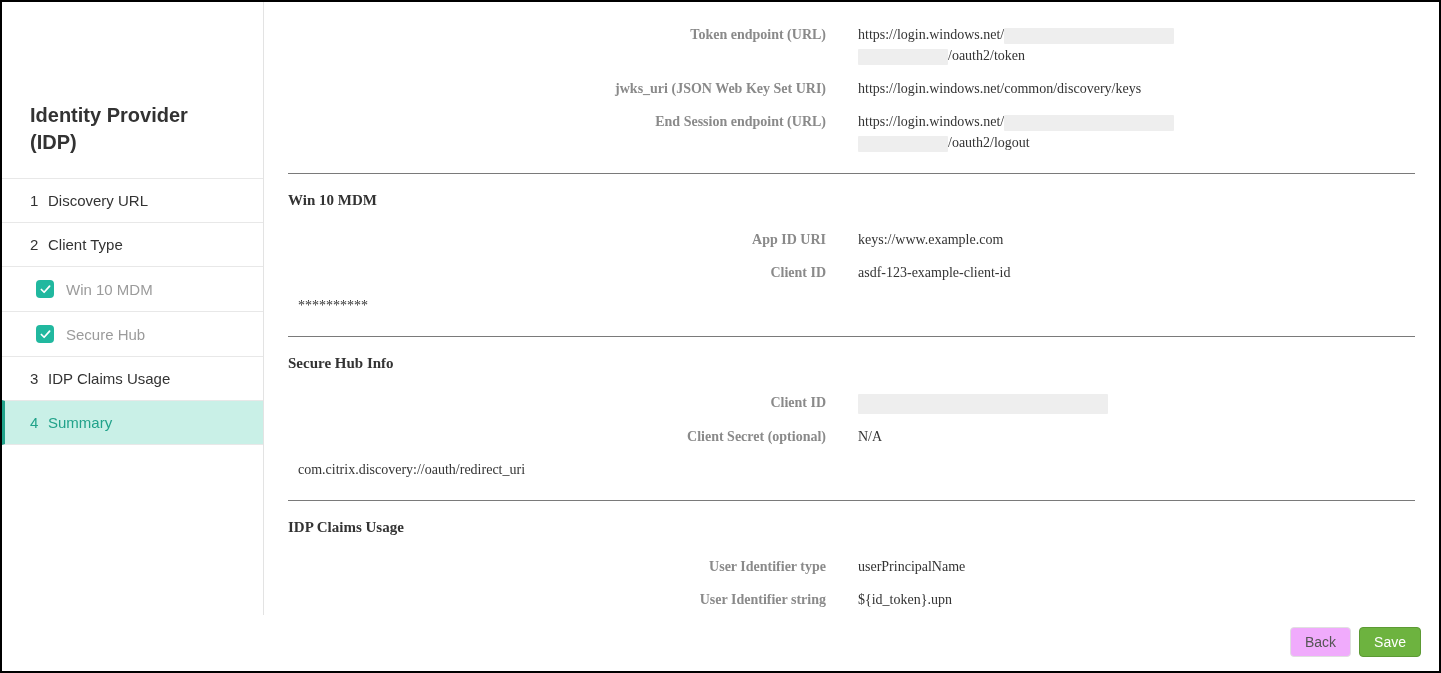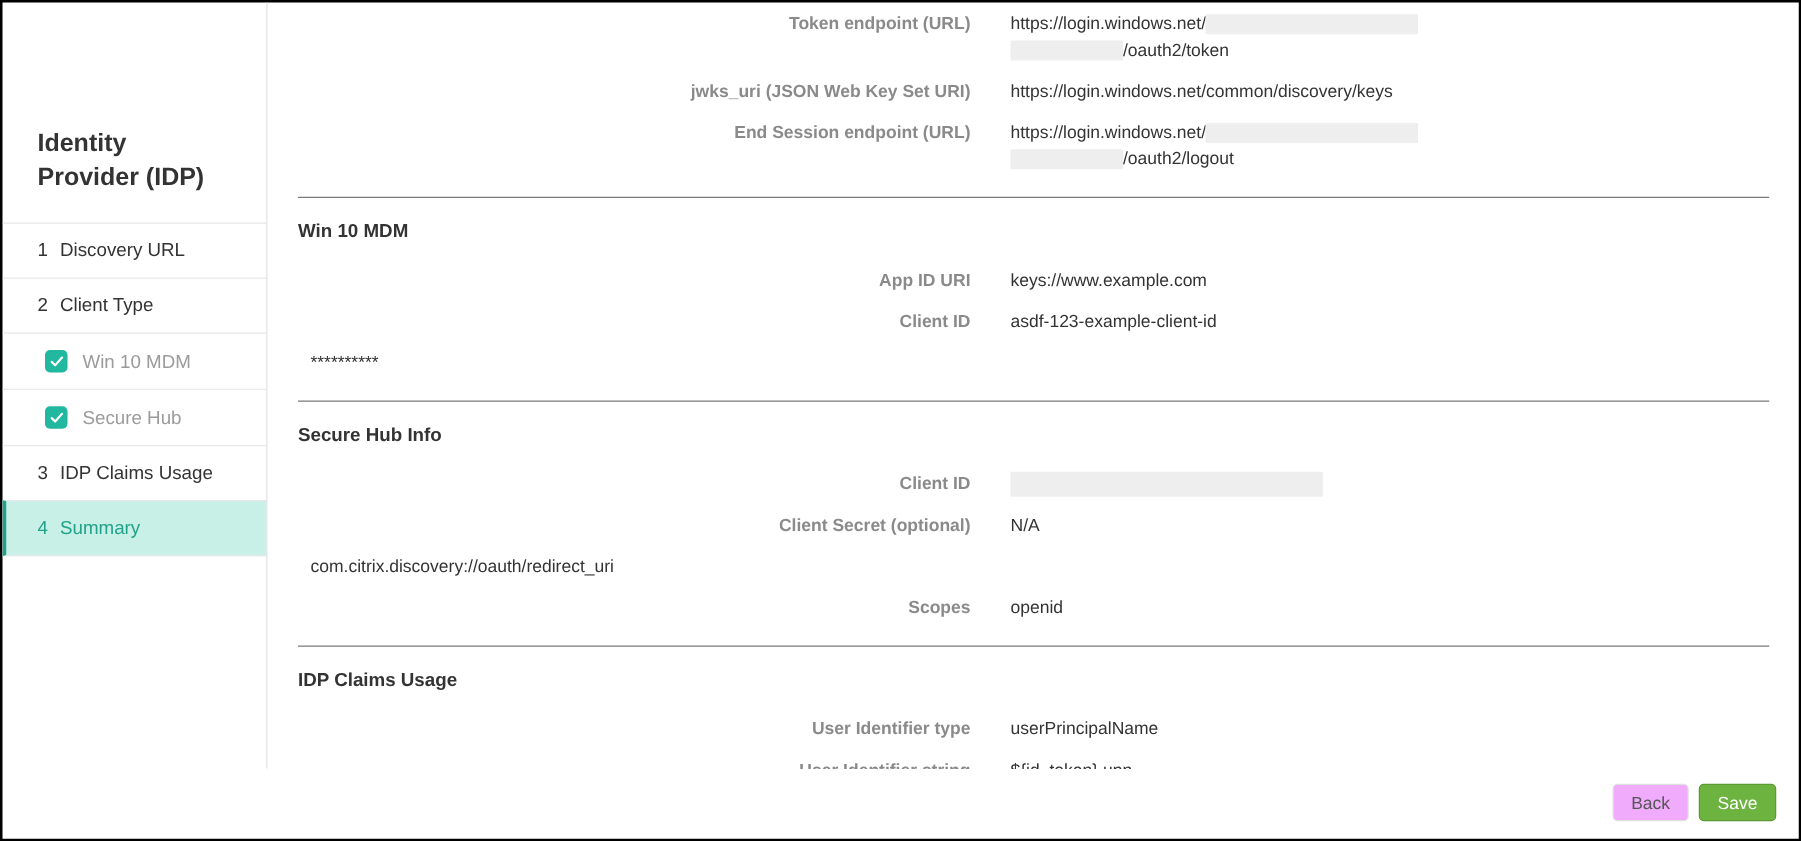--- a/index.html
+++ b/index.html
@@ -17,21 +17,21 @@
       flex-direction: column;
       overflow: hidden;
       position: relative;
     }
     .body-area {
       display: flex;
       flex: 1;
       overflow: hidden;
     }
     .sidebar {
-      width: 212px;
+      width: 262px;
       border-right: 1px solid #e3e3e3;
       display: flex;
       flex-direction: column;
       padding-top: 100px;
     }
     .sidebar-title {
       font-size: 20px;
       font-weight: 700;
       color: #333;
       padding: 0 28px 22px 28px;
@@ -73,21 +73,22 @@
       align-items: center;
       justify-content: center;
       margin-right: 12px;
       flex-shrink: 0;
     }
     .check-icon svg { width: 11px; height: 11px; }
 
     .main {
       flex: 1;
       overflow-y: auto;
-      padding: 0 24px 0 24px;
+      padding: 16px 24px 0 24px;
+      font-family: Liberation Serif, serif;
     }
     .section-title {
       font-size: 15px;
       font-weight: 700;
       color: #333;
       margin: 18px 0 14px 0;
     }
     .kv-row {
       display: flex;
       align-items: flex-start;
@@ -242,24 +243,20 @@
           <span class="redacted" style="width:250px;height:20px"></span>
         </div>
       </div>
       <div class="kv-row">
         <div class="kv-key">Client Secret (optional)</div>
         <div class="kv-val">N/A</div>
       </div>
       <div class="kv-row">
         <div class="kv-val">com.citrix.discovery://oauth/redirect_uri</div>
       </div>
-      <div class="kv-row">
-        <div class="kv-key">Scopes</div>
-        <div class="kv-val">openid</div>
-      </div>
 
       <hr class="sep">
 
       <div class="section-title">IDP Claims Usage</div>
 
       <div class="kv-row">
         <div class="kv-key">User Identifier type</div>
         <div class="kv-val">userPrincipalName</div>
       </div>
       <div class="kv-row">

